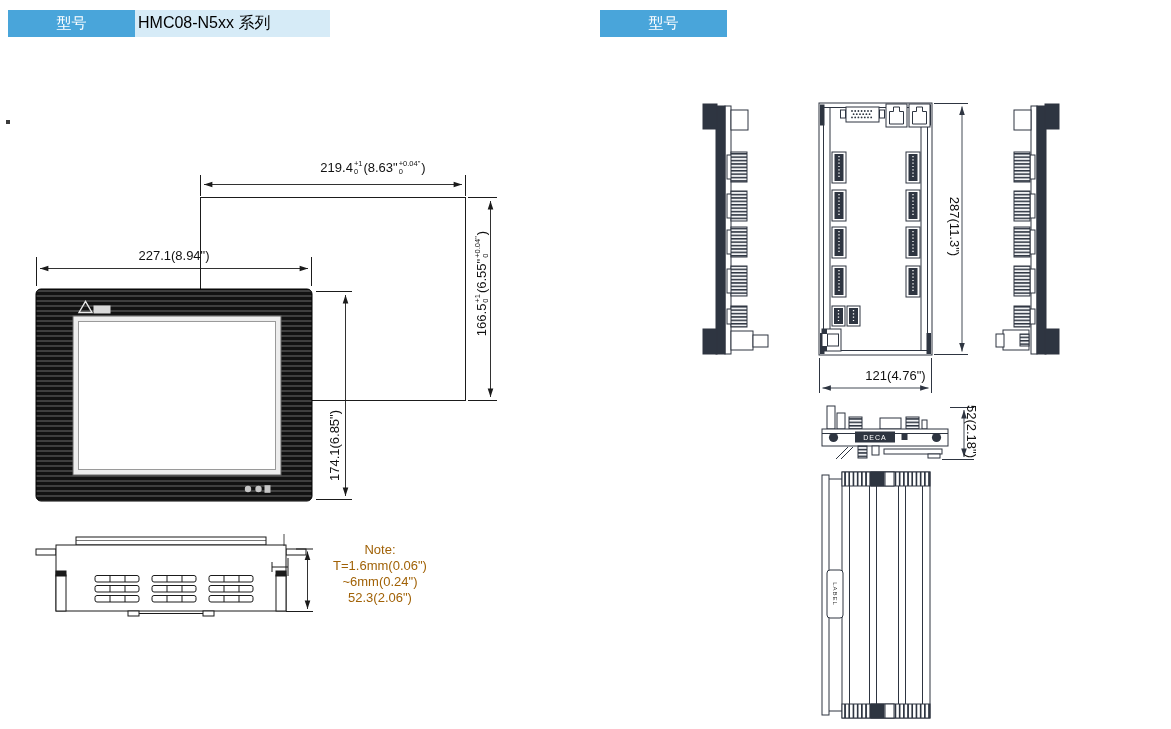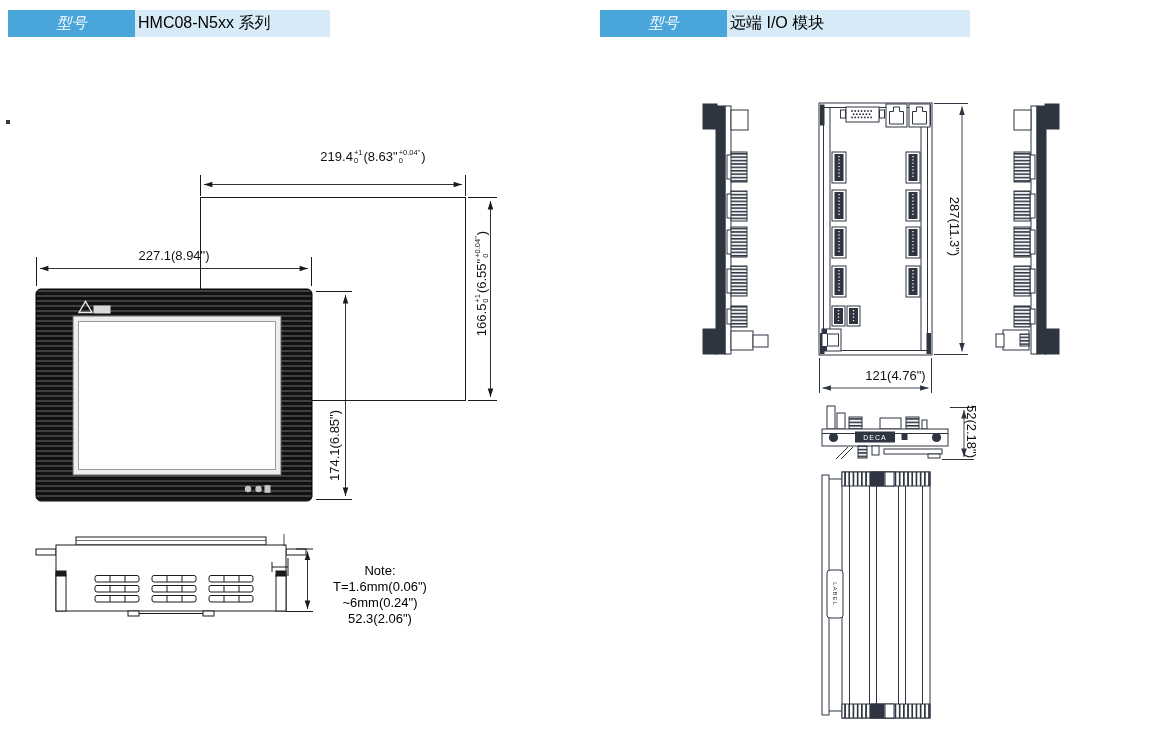--- a/index.html
+++ b/index.html
@@ -1,50 +1,49 @@
 <!DOCTYPE html>
 <html><head>
 <meta charset="utf-8">
 <style>
   html,body{margin:0;padding:0;background:#fff;}
   #stage{position:relative;width:1171px;height:729px;background:#fff;overflow:hidden;
          font-family:"Liberation Sans",sans-serif;}
   svg{position:absolute;left:0;top:0;}
   .hdr{position:absolute;top:10px;height:27px;display:flex;}
   .hdr-label{width:127px;background:#49a5da;color:#fff;font-size:15px;
-             display:flex;align-items:center;justify-content:center;font-style:italic;}
+             display:flex;align-items:center;justify-content:center;}
   .hdr-value{flex:1;background:#d6ebf7;color:#000;font-size:16px;font-weight:500;
              display:flex;align-items:center;padding-left:3px;}
   .dot{position:absolute;left:6px;top:120px;width:4px;height:4px;background:#3b3b3b;}
   .dim{position:absolute;display:flex;align-items:center;justify-content:center;
        font-size:13px;color:#111;white-space:nowrap;}
   .tol{display:inline-flex;flex-direction:column;align-items:flex-start;justify-content:center;
        font-size:7.5px;line-height:7.5px;margin:0 1px;}
   .ccw{transform:rotate(-90deg);transform-origin:center;}
   .cw{transform:rotate(90deg);transform-origin:center;}
   .note{position:absolute;left:316px;top:542px;width:128px;text-align:center;
-        font-size:13px;line-height:16px;color:#000000;margin-top:21px;}
+        font-size:13px;line-height:16px;color:#a16207;}
   .brand{position:absolute;left:855px;top:431px;width:40px;height:12px;display:flex;
          align-items:center;justify-content:center;color:#fff;font-size:7px;letter-spacing:1px;}
   .side-label{position:absolute;left:813px;top:588px;width:44px;height:12px;display:flex;
          align-items:center;justify-content:center;color:#333;font-size:6px;letter-spacing:1px;
          transform:rotate(90deg);transform-origin:center;}
 </style>
 </head>
 <body>
 
 <div id="stage">
 
   <div class="hdr" style="left:8px;width:322px;">
     <div class="hdr-label">型号</div>
     <div class="hdr-value">HMC08-N5xx 系列</div>
   </div>
   <div class="hdr" style="left:600px;width:370px;">
     <div class="hdr-label">型号</div>
-    <div class="hdr-value">远端 I/O 模块</div>
   </div>
 
   <div class="dot"></div>
 
   <svg width="1171" height="729" viewBox="0 0 1171 729">
     <defs>
       <marker id="aD" viewBox="0 0 10 8" refX="9.2" refY="4" markerWidth="10" markerHeight="8" orient="auto-start-reverse" markerUnits="userSpaceOnUse">
         <path d="M0.8,1.2 L9.2,4 L0.8,6.8 Z" fill="#1b1b1b"></path>
       </marker>
       <marker id="aN" viewBox="0 0 10 8" refX="9.2" refY="4" markerWidth="10" markerHeight="8" orient="auto-start-reverse" markerUnits="userSpaceOnUse">
@@ -323,21 +322,21 @@
       <line x1="962" y1="106.5" x2="962" y2="351.5" stroke-width="0.9" marker-start="url(#aN)" marker-end="url(#aN)"></line>
       <line x1="819.5" y1="358" x2="819.5" y2="393"></line>
       <line x1="931.5" y1="358" x2="931.5" y2="393"></line>
       <line x1="822.5" y1="388" x2="928.5" y2="388" stroke-width="0.9" marker-start="url(#aN)" marker-end="url(#aN)"></line>
       <line x1="950" y1="407.5" x2="974" y2="407.5"></line>
       <line x1="942" y1="459.5" x2="974" y2="459.5"></line>
       <line x1="964" y1="410" x2="964" y2="457" stroke-width="0.9" marker-start="url(#aN)" marker-end="url(#aN)"></line>
     </g>
   </svg>
 
-  <div class="dim" style="left:303px;top:149px;width:140px;">
+  <div class="dim" style="left:303px;top:160px;width:140px;">
     <span>219.4</span>
     <span class="tol">
         <span>+1</span>
         <span>0</span>
       </span>
     <span>(8.63"</span>
     <span class="tol">
         <span>+0.04"</span>
         <span>0</span>
       </span>

